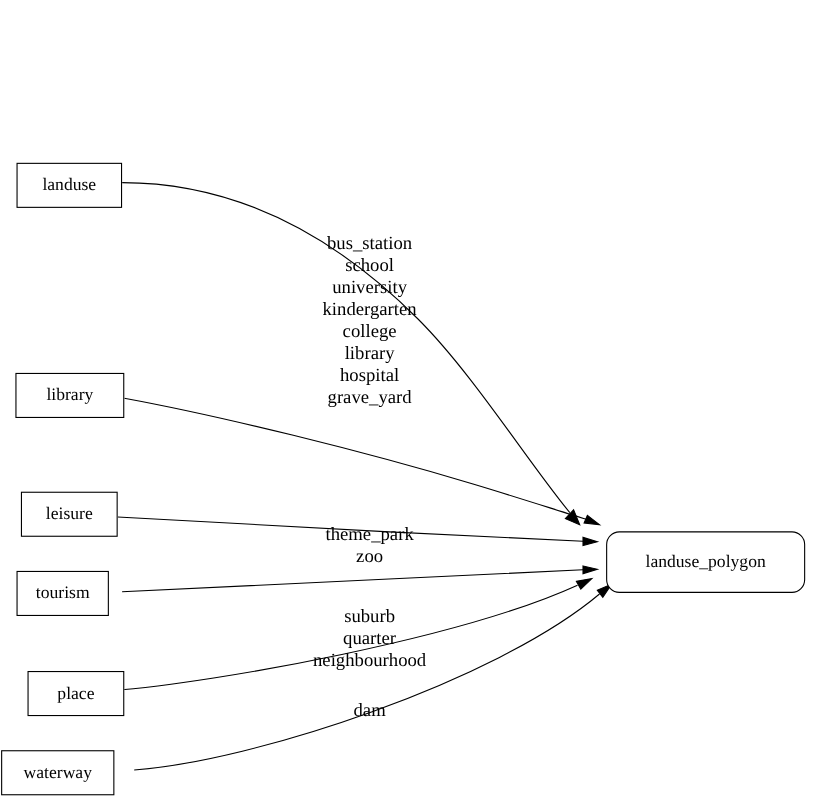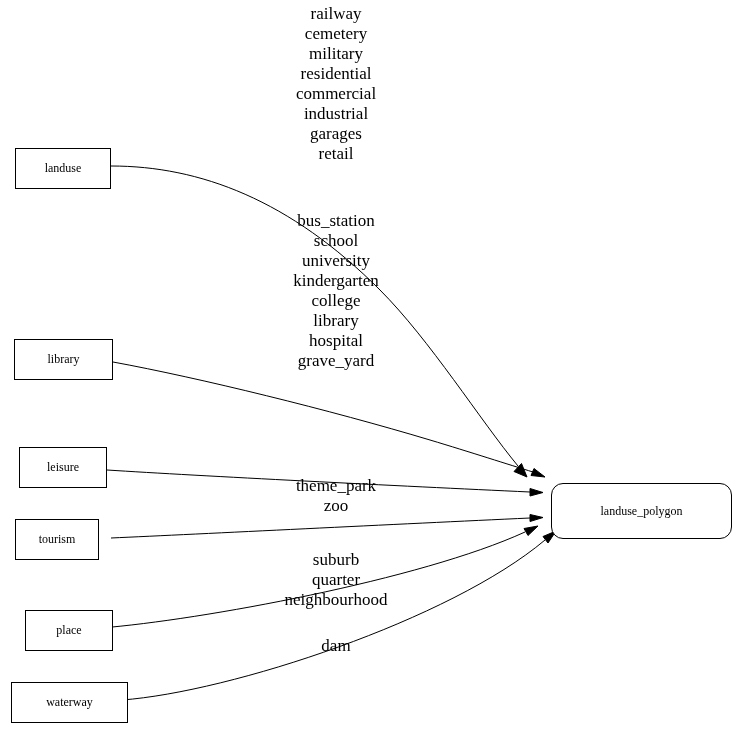--- a/index.html
+++ b/index.html
@@ -14,21 +14,21 @@
     background: #ffffff;
     font-family: "Liberation Serif", serif;
     overflow: hidden;
   }
   .node {
     position: absolute;
     box-sizing: border-box;
     border: 1px solid #000000;
     background: #ffffff;
     color: #000000;
-    font-size: 12px;
+    font-size: 16px;
     font-family: "Liberation Serif", serif;
     display: flex;
     align-items: center;
     justify-content: center;
     white-space: nowrap;
   }
   .edge-label {
     position: absolute;
     color: #000000;
     font-size: 17px;
@@ -108,36 +108,28 @@
   </div>
 
   <div class="node" style="left:15px; top:519px; width:84px; height:41px;">
     <span>tourism</span>
   </div>
 
   <div class="node" style="left:25px; top:610px; width:88px; height:41px;">
     <span>place</span>
   </div>
 
-  <div class="node" style="left:11px; top:682px; width:117px; height:41px;">
+  <div class="node" style="left:1px; top:682px; width:103px; height:41px;">
     <span>waterway</span>
   </div>
 
   <div class="node" style="left:551px; top:483px; width:181px; height:56px;border-radius:12px;">
     <span>landuse_polygon</span>
   </div>
 
-  <div class="edge-label" style="left:336px; top:4px;">railway
-cemetery
-military
-residential
-commercial
-industrial
-garages
-retail</div>
 
   <div class="edge-label" style="left:336px; top:211px;text-align:center;">bus_station
 school
 university
 kindergarten
 college
 library
 hospital
 grave_yard</div>
 

